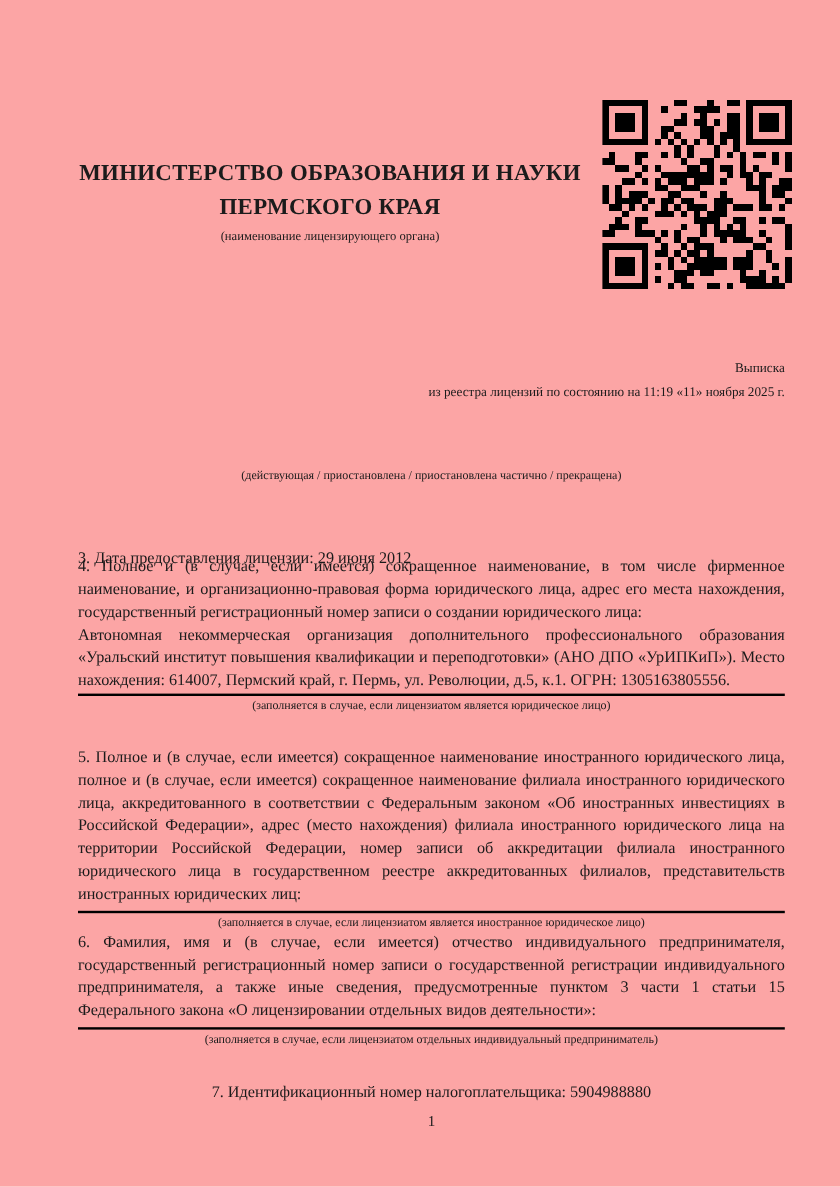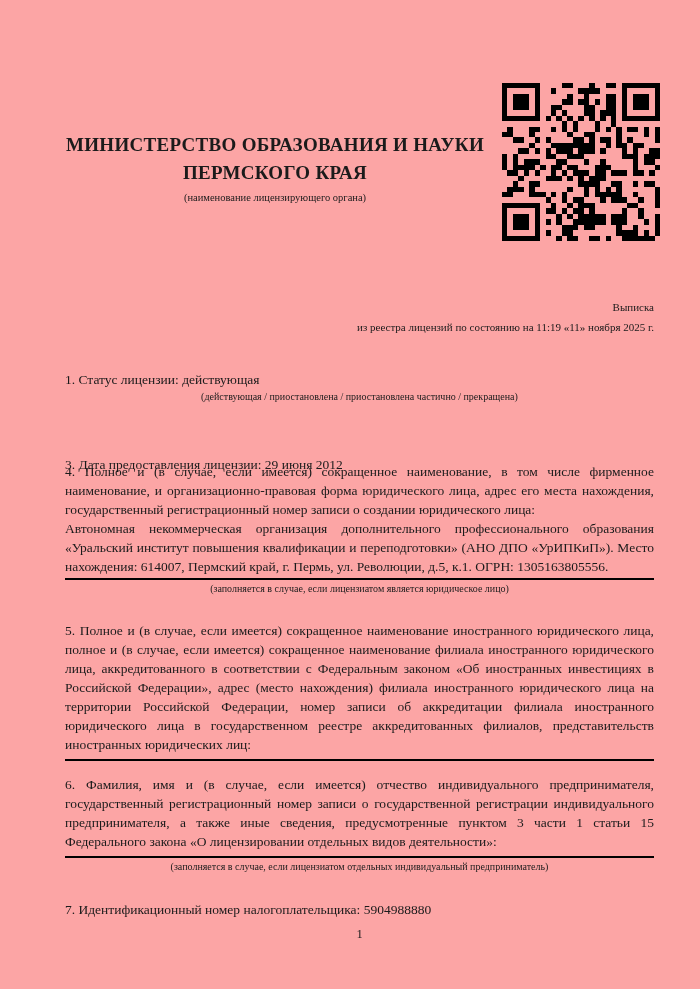--- a/index.html
+++ b/index.html
@@ -44,21 +44,21 @@
   .caption-center {
     text-align:center; font-size:10px; line-height:13px;
   }
   .pos-i1   { top:370px; }
   .pos-i1c  { top:390px; width:589px; }
   .pos-i2   { top:423px; }
   .pos-i3   { top:455px; }
   .pos-i4   { top:462px; }
   .pos-i5   { top:621px; }
   .pos-i6   { top:775px; }
-  .pos-i7   { top:900px; }
+  .pos-i7   { top:900px;text-align:center; }
   .pos-page { top:925px; width:589px; text-align:center; font-size:12.5px; }
   .rule-tight { margin-top:2px; }
   .rule-gap5  { margin-top:5px; }
   .cap-gap { margin-top:2px; }
 </style>
 </head>
 <body>
 
 <div class="page">
 
@@ -459,36 +459,36 @@
     <div class="ministry-line">МИНИСТЕРСТВО ОБРАЗОВАНИЯ И НАУКИ</div>
     <div class="ministry-line">ПЕРМСКОГО КРАЯ</div>
     <div class="small-caption">(наименование лицензирующего органа)</div>
   </div>
 
   <div class="doc-title">
     <div>Выписка</div>
     <div>из реестра лицензий по состоянию на 11:19 «11» ноября 2025 г.</div>
   </div>
 
-  <div class="content-block pos-i1">1. Статус лицензии: действующая</div>
   <div class="content-block pos-i1c caption-center">(действующая / приостановлена / приостановлена частично / прекращена)</div>
 
 
   <div class="content-block pos-i3">3. Дата предоставления лицензии: 29 июня 2012</div>
 
   <div class="content-block pos-i4">
     <div class="just">4. Полное и (в случае, если имеется) сокращенное наименование, в том числе фирменное наименование, и организационно-правовая форма юридического лица, адрес его места нахождения, государственный регистрационный номер записи о создании юридического лица:</div>
     <div class="just">Автономная некоммерческая организация дополнительного профессионального образования «Уральский институт повышения квалификации и переподготовки» (АНО ДПО «УрИПКиП»). Место нахождения: 614007, Пермский край, г. Пермь, ул. Революции, д.5, к.1. ОГРН: 1305163805556.</div>
     <hr class="field-rule rule-tight">
     <div class="caption-center cap-gap">(заполняется в случае, если лицензиатом является юридическое лицо)</div>
   </div>
 
   <div class="content-block pos-i5">
     <div class="just">5. Полное и (в случае, если имеется) сокращенное наименование иностранного юридического лица, полное и (в случае, если имеется) сокращенное наименование филиала иностранного юридического лица, аккредитованного в соответствии с Федеральным законом «Об иностранных инвестициях в Российской Федерации», адрес (место нахождения) филиала иностранного юридического лица на территории Российской Федерации, номер записи об аккредитации филиала иностранного юридического лица в государственном реестре аккредитованных филиалов, представительств иностранных юридических лиц:</div>
     <hr class="field-rule rule-gap5">
+    <div class="caption-center cap-gap">(заполняется в случае, если лицензиатом является иностранное юридическое лицо)</div>
   </div>
 
   <div class="content-block pos-i6">
     <div class="just">6. Фамилия, имя и (в случае, если имеется) отчество индивидуального предпринимателя, государственный регистрационный номер записи о государственной регистрации индивидуального предпринимателя, а также иные сведения, предусмотренные пунктом 3 части 1 статьи 15 Федерального закона «О лицензировании отдельных видов деятельности»:</div>
     <hr class="field-rule rule-gap5">
     <div class="caption-center cap-gap">(заполняется в случае, если лицензиатом отдельных индивидуальный предприниматель)</div>
   </div>
 
   <div class="content-block pos-i7">7. Идентификационный номер налогоплательщика: 5904988880</div>
 

